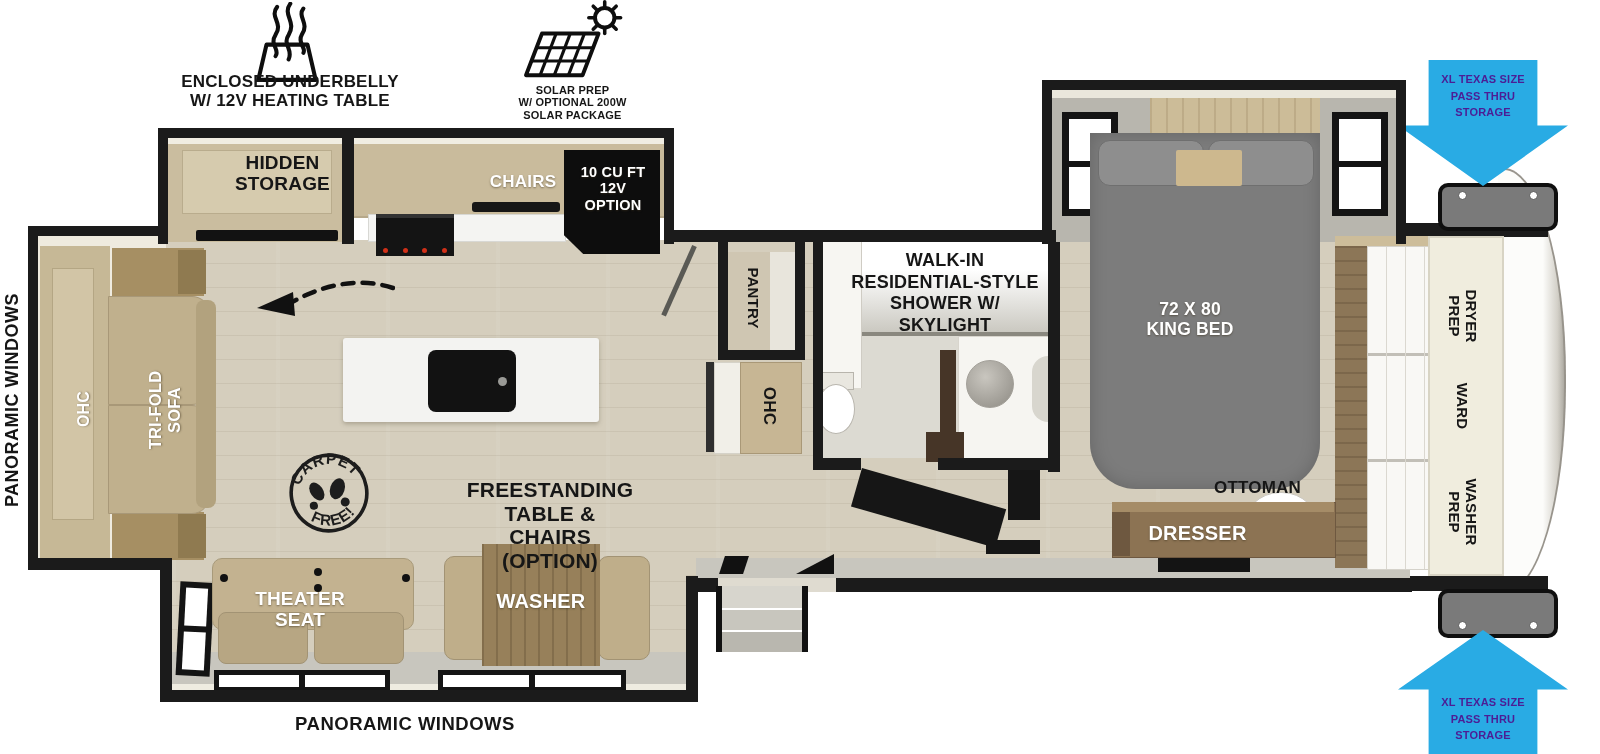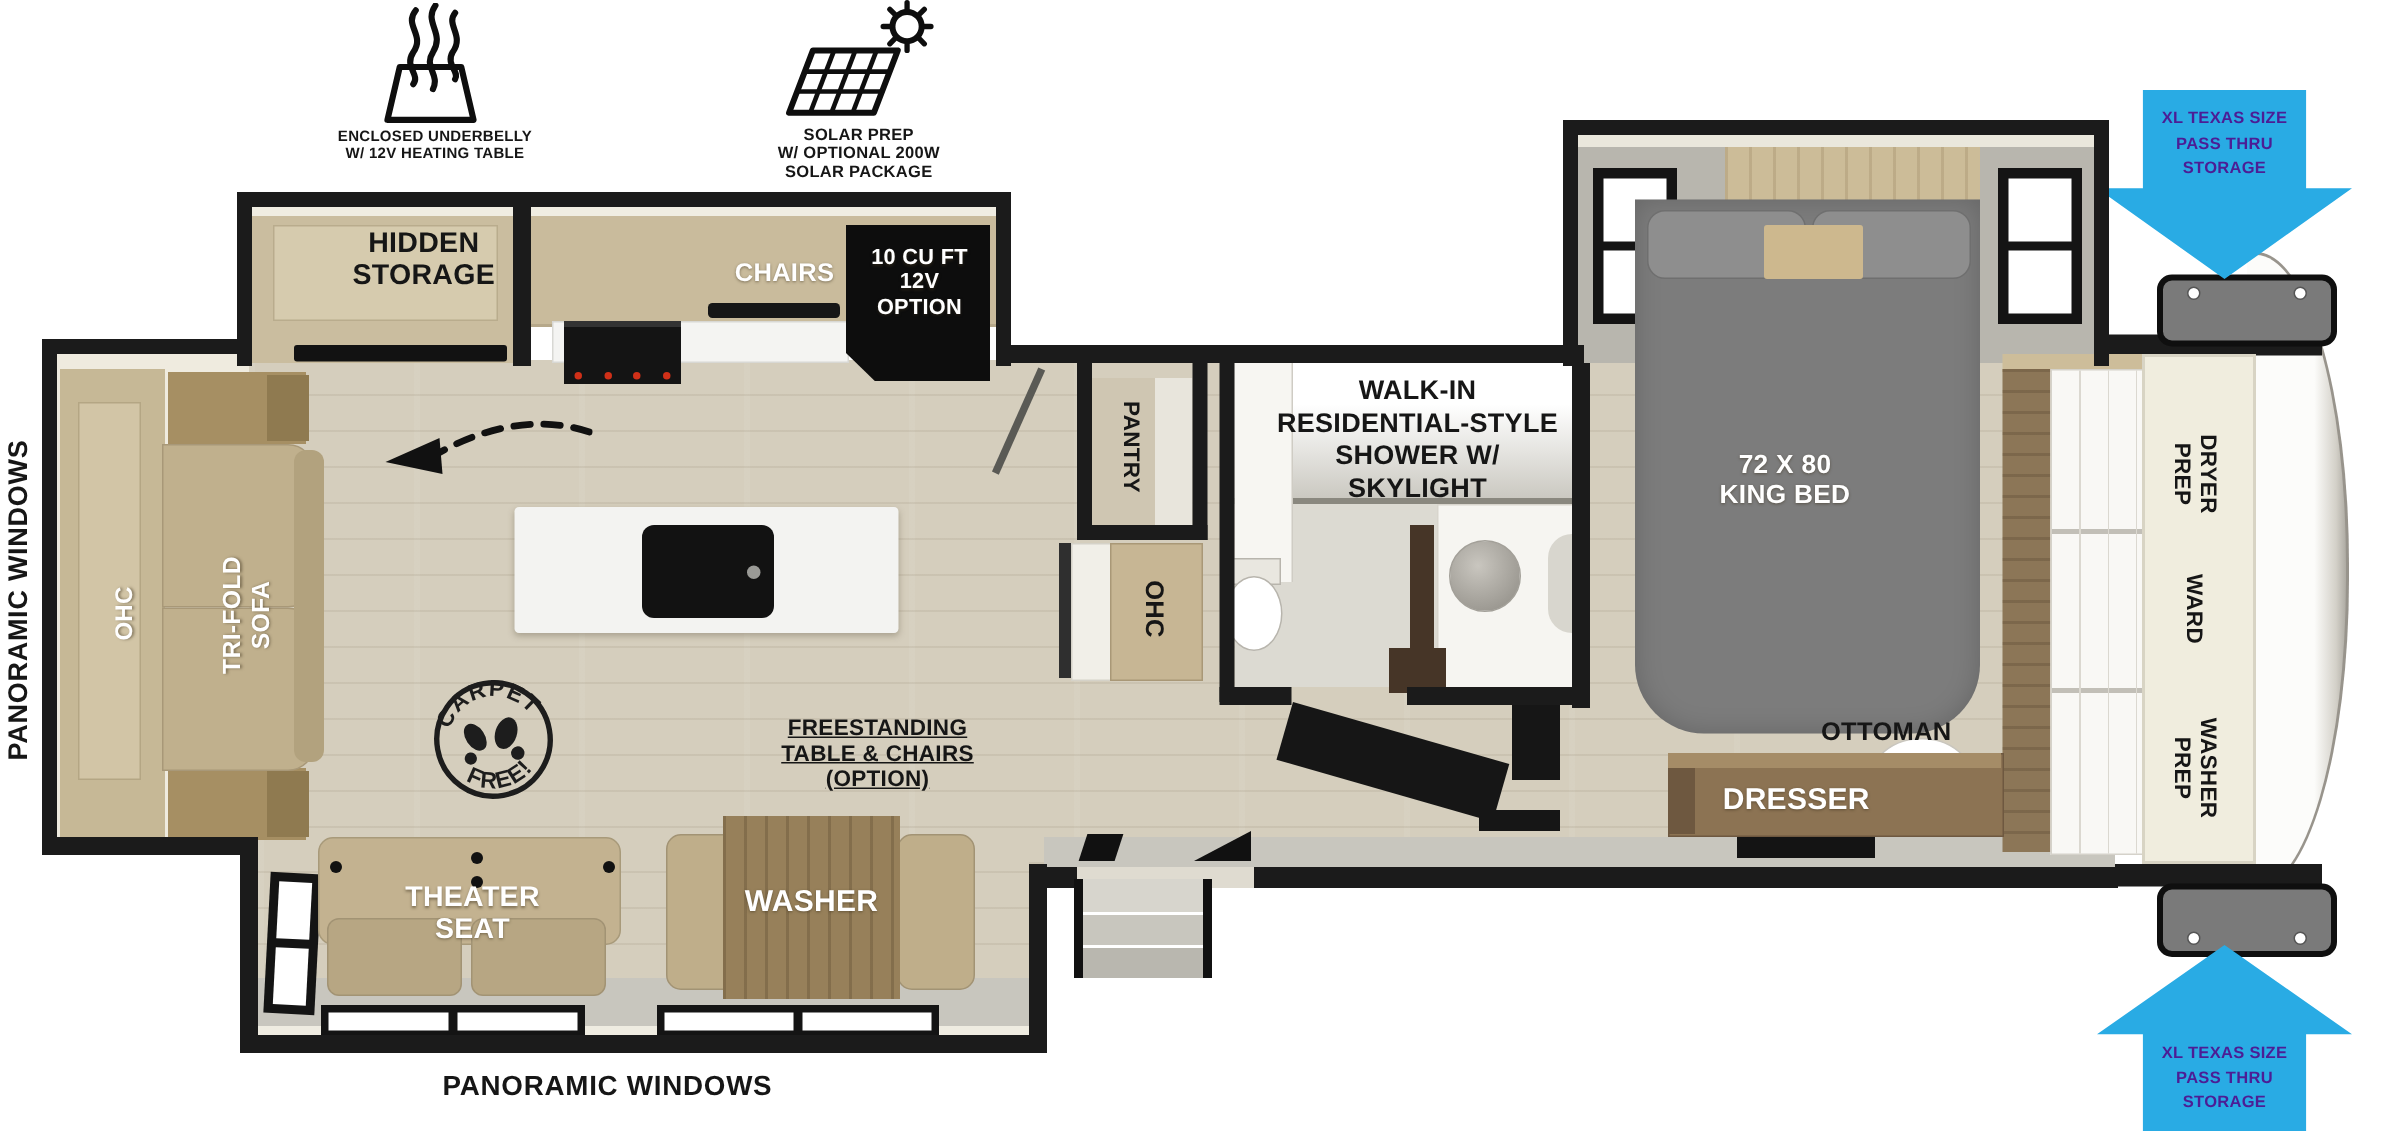--- a/index.html
+++ b/index.html
@@ -30,21 +30,21 @@
 <body>
 
 <div class="fp">
 
   <svg class="abs" style="left:232px;top:2px;" width="110" height="82" viewBox="0 0 120 100">
     <path d="M25,95 L95,95 L85,52 L35,52 Z" fill="none" stroke="#0e0e0e" stroke-width="5" stroke-linejoin="round"></path>
     <path d="M48,6 C38,18 56,26 46,40 C38,52 52,58 46,66" fill="none" stroke="#0e0e0e" stroke-width="5" stroke-linecap="round"></path>
     <path d="M64,2 C54,16 72,24 62,40 C54,52 68,58 62,70" fill="none" stroke="#0e0e0e" stroke-width="5" stroke-linecap="round"></path>
     <path d="M80,8 C72,18 88,26 78,40 C72,50 84,56 80,62" fill="none" stroke="#0e0e0e" stroke-width="5" stroke-linecap="round"></path>
   </svg>
-  <div class="lbl" style="left:150px;top:86px;width:280px;font-size:10px;">
+  <div class="lbl" style="left:150px;top:72px;width:280px;font-size:17px;">
     <div>ENCLOSED UNDERBELLY</div>
     <div>W/ 12V HEATING TABLE</div>
   </div>
 
   <svg class="abs" style="left:512px;top:0px;" width="120" height="84" viewBox="0 0 120 95">
     <polygon points="8,85 72,85 90,38 26,38" fill="none" stroke="#0e0e0e" stroke-width="4.5" stroke-linejoin="round"></polygon>
     <line x1="24" y1="85" x2="42" y2="38" stroke="#0e0e0e" stroke-width="3.5"></line>
     <line x1="40" y1="85" x2="58" y2="38" stroke="#0e0e0e" stroke-width="3.5"></line>
     <line x1="56" y1="85" x2="74" y2="38" stroke="#0e0e0e" stroke-width="3.5"></line>
     <line x1="14" y1="69" x2="78" y2="69" stroke="#0e0e0e" stroke-width="3.5"></line>
@@ -116,21 +116,21 @@
     <span class="pane" style="left:6px;top:50px;width:22px;height:38px;"></span>
   </div>
 
   <div class="abs" style="left:212px;top:558px;width:200px;height:70px;background:#c3b290;border-radius:10px;border:1px solid #a89a7a;"></div>
   <div class="abs" style="left:218px;top:612px;width:88px;height:50px;background:#b7a683;border-radius:8px;border:1px solid #a29374;"></div>
   <div class="abs" style="left:314px;top:612px;width:88px;height:50px;background:#b7a683;border-radius:8px;border:1px solid #a29374;"></div>
   <span class="bdot" style="left:220px;top:574px;"></span>
   <span class="bdot" style="left:314px;top:568px;"></span>
   <span class="bdot" style="left:314px;top:584px;"></span>
   <span class="bdot" style="left:402px;top:574px;"></span>
-  <div class="lbl wlbl" style="left:240px;top:588px;width:150px;font-size:19px;">
+  <div class="lbl wlbl" style="left:225px;top:588px;width:150px;font-size:19px;">
     <div>THEATER</div>
     <div>SEAT</div>
   </div>
 
   <div class="chair" style="left:444px;top:556px;width:48px;height:102px;"></div>
   <div class="chair" style="left:598px;top:556px;width:50px;height:102px;"></div>
   <div class="abs" style="left:482px;top:544px;width:118px;height:122px;background:#97805a;
        background-image:repeating-linear-gradient(90deg,rgba(60,45,25,.22) 0 2px,transparent 2px 14px);"></div>
   <div class="lbl wlbl" style="left:466px;top:590px;width:150px;font-size:20px;">
     <div>WASHER</div>
@@ -204,21 +204,21 @@
       <textPath href="#arcB" startOffset="50%" text-anchor="middle">FREE!</textPath>
     </text>
     <g fill="#1d1d1d">
       <ellipse cx="37" cy="46" rx="7" ry="11" transform="rotate(-24 37 46)"></ellipse>
       <circle cx="31" cy="61" r="4.5"></circle>
       <ellipse cx="60" cy="47" rx="8" ry="12" transform="rotate(28 60 47)"></ellipse>
       <circle cx="66" cy="63" r="5"></circle>
     </g>
   </svg>
 
-  <div class="lbl" style="left:500px;top:478px;width:170px;font-size:15px;text-decoration:underline;">
+  <div class="lbl" style="left:465px;top:478px;width:170px;font-size:21px;">
     <div>FREESTANDING</div>
     <div>TABLE &amp; CHAIRS</div>
     <div>(OPTION)</div>
   </div>
 
   <div class="abs wood" style="left:728px;top:252px;width:67px;height:98px;background:#cfc6b2;"></div>
   <div class="abs" style="left:770px;top:252px;width:25px;height:98px;background:#e8e5dc;"></div>
   <div class="lbl rot90" style="left:711px;top:290px;width:84px;height:16px;font-size:15px;">
     <div>PANTRY</div>
   </div>

